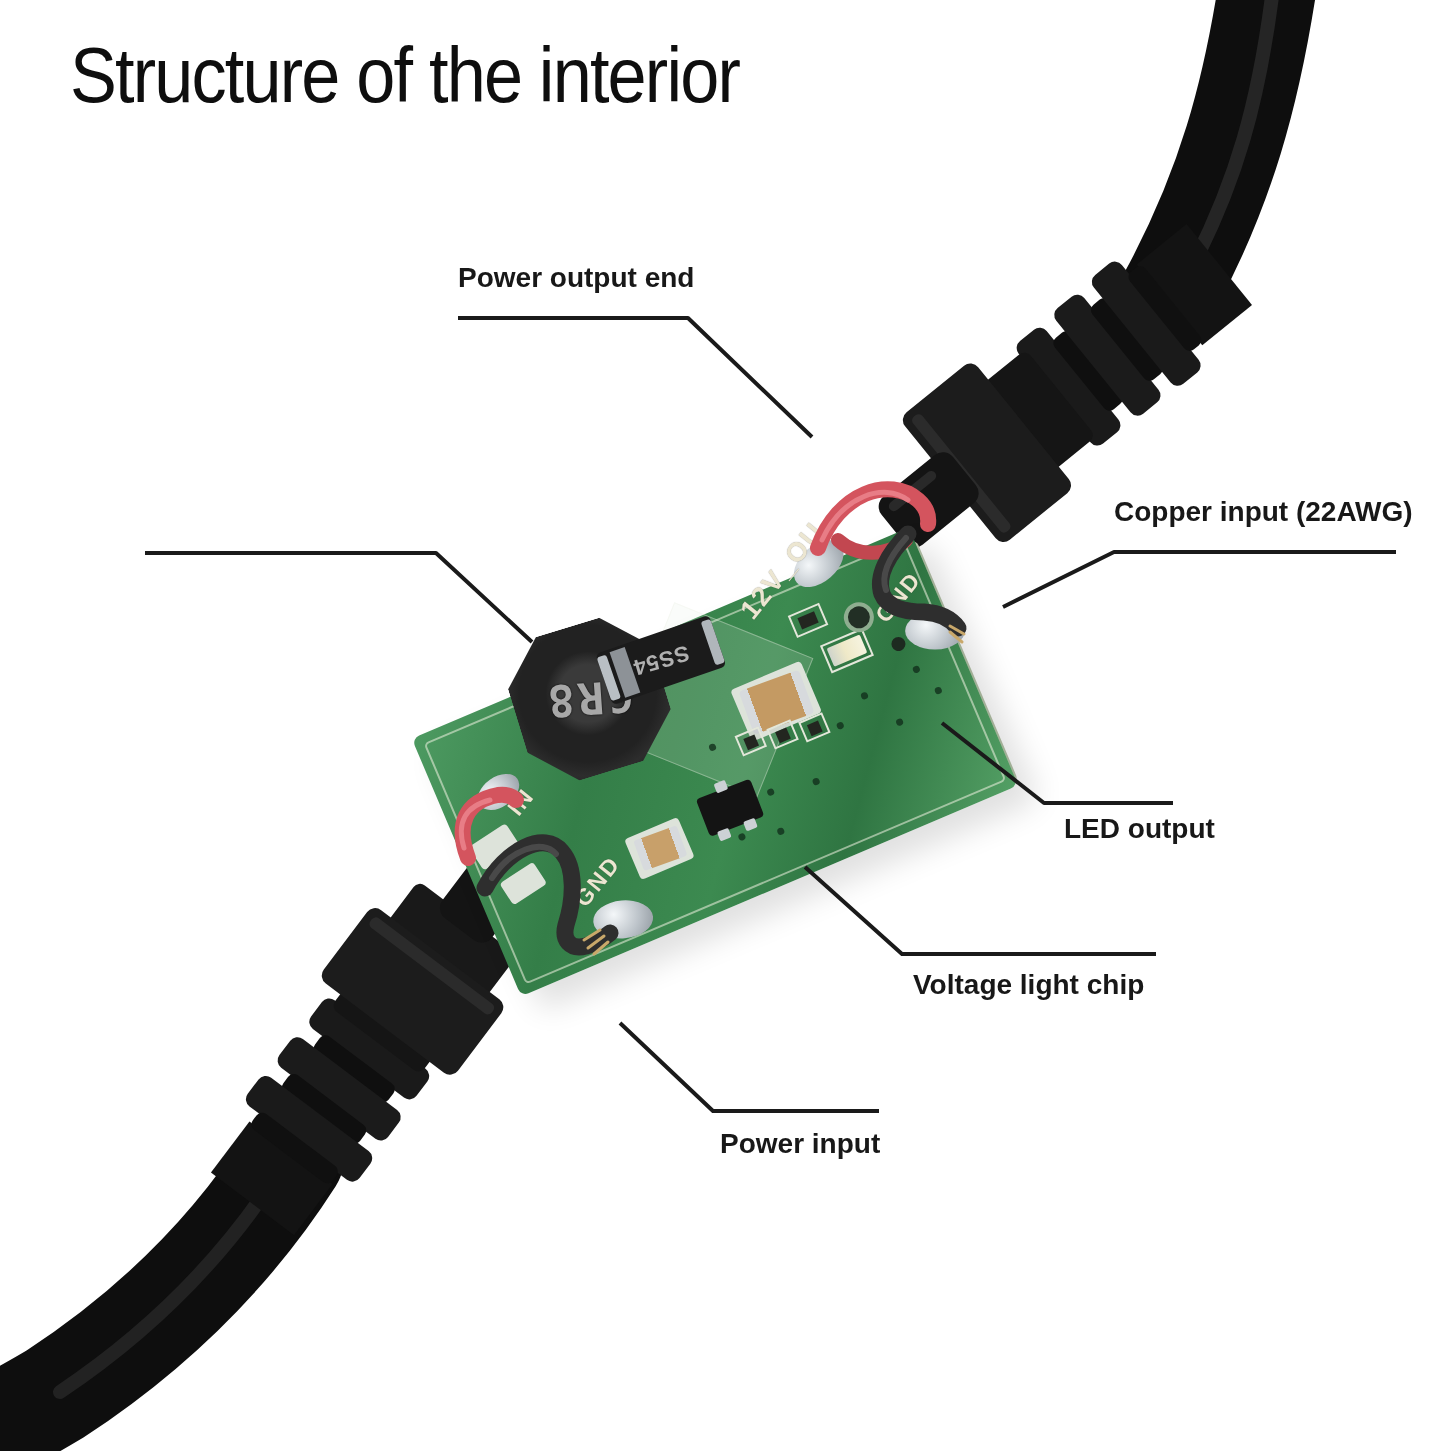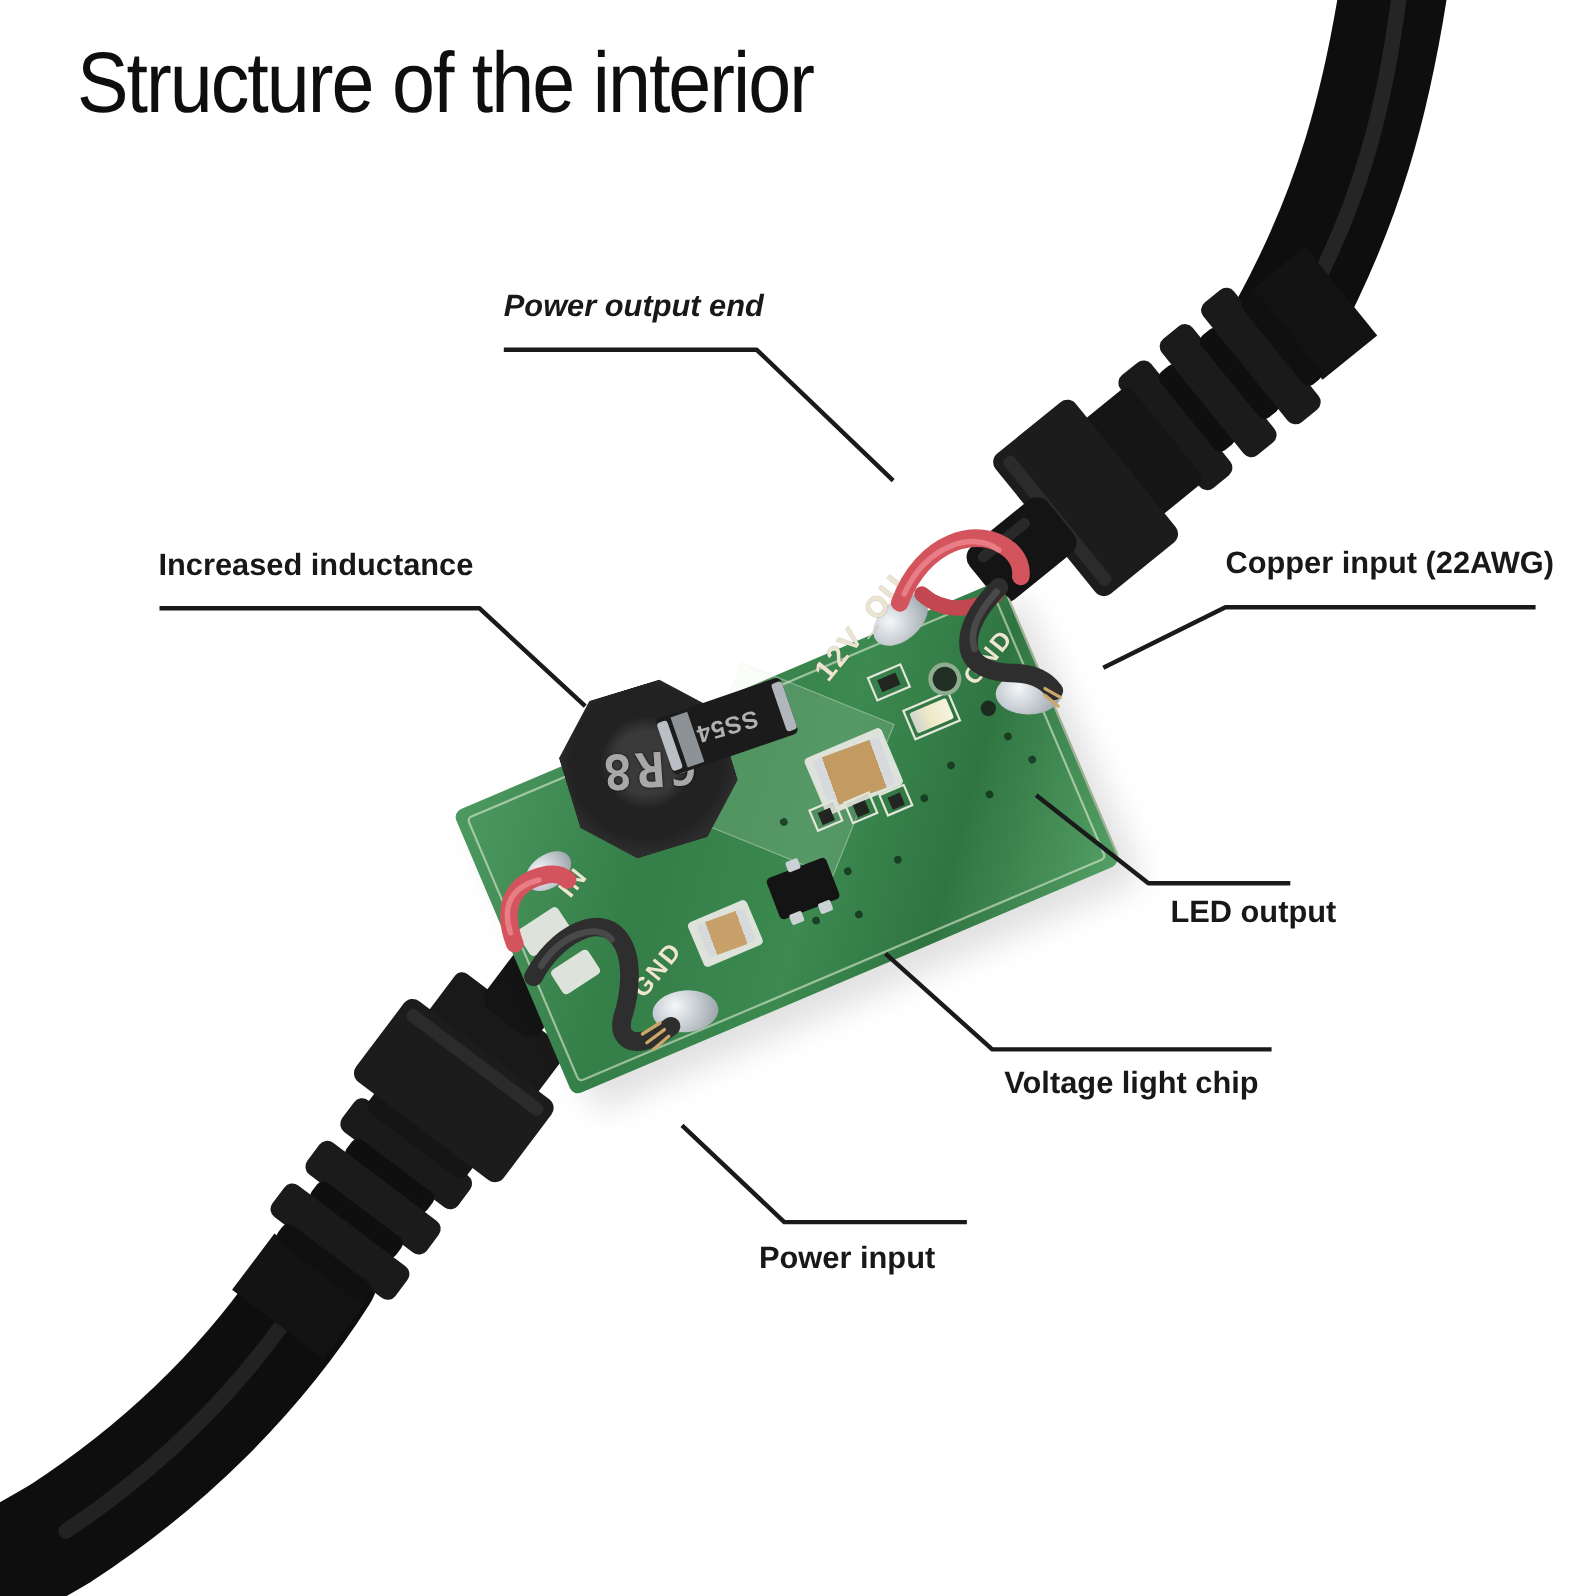--- a/index.html
+++ b/index.html
@@ -209,19 +209,18 @@
       <polyline points="145,553 436,553 532,642"></polyline>
       <polyline points="1396,552 1114,552 1003,607"></polyline>
       <polyline points="942,723 1044,803 1173,803"></polyline>
       <polyline points="805,867 902,954 1156,954"></polyline>
       <polyline points="620,1023 713,1111 879,1111"></polyline>
     </g>
   </svg>
 
   <div class="page-title">Structure of the interior</div>
 
-  <div class="callout" style="left:458px;top:262px;font-style:italic;">Power output end</div>
-  <div class="callout" style="left:144px;top:498px;">Increased inductance</div>
+  <div class="callout" style="left:458px;top:262px;">Power output end</div>
   <div class="callout" style="left:1114px;top:496px;width:283px;text-align:right;">Copper input (22AWG)</div>
   <div class="callout" style="left:1064px;top:813px;">LED output</div>
   <div class="callout" style="left:913px;top:969px;">Voltage light chip</div>
-  <div class="callout" style="left:690px;top:1128px;">Power input</div>
+  <div class="callout" style="left:720px;top:1128px;">Power input</div>
 </div>
 
 </body></html>

